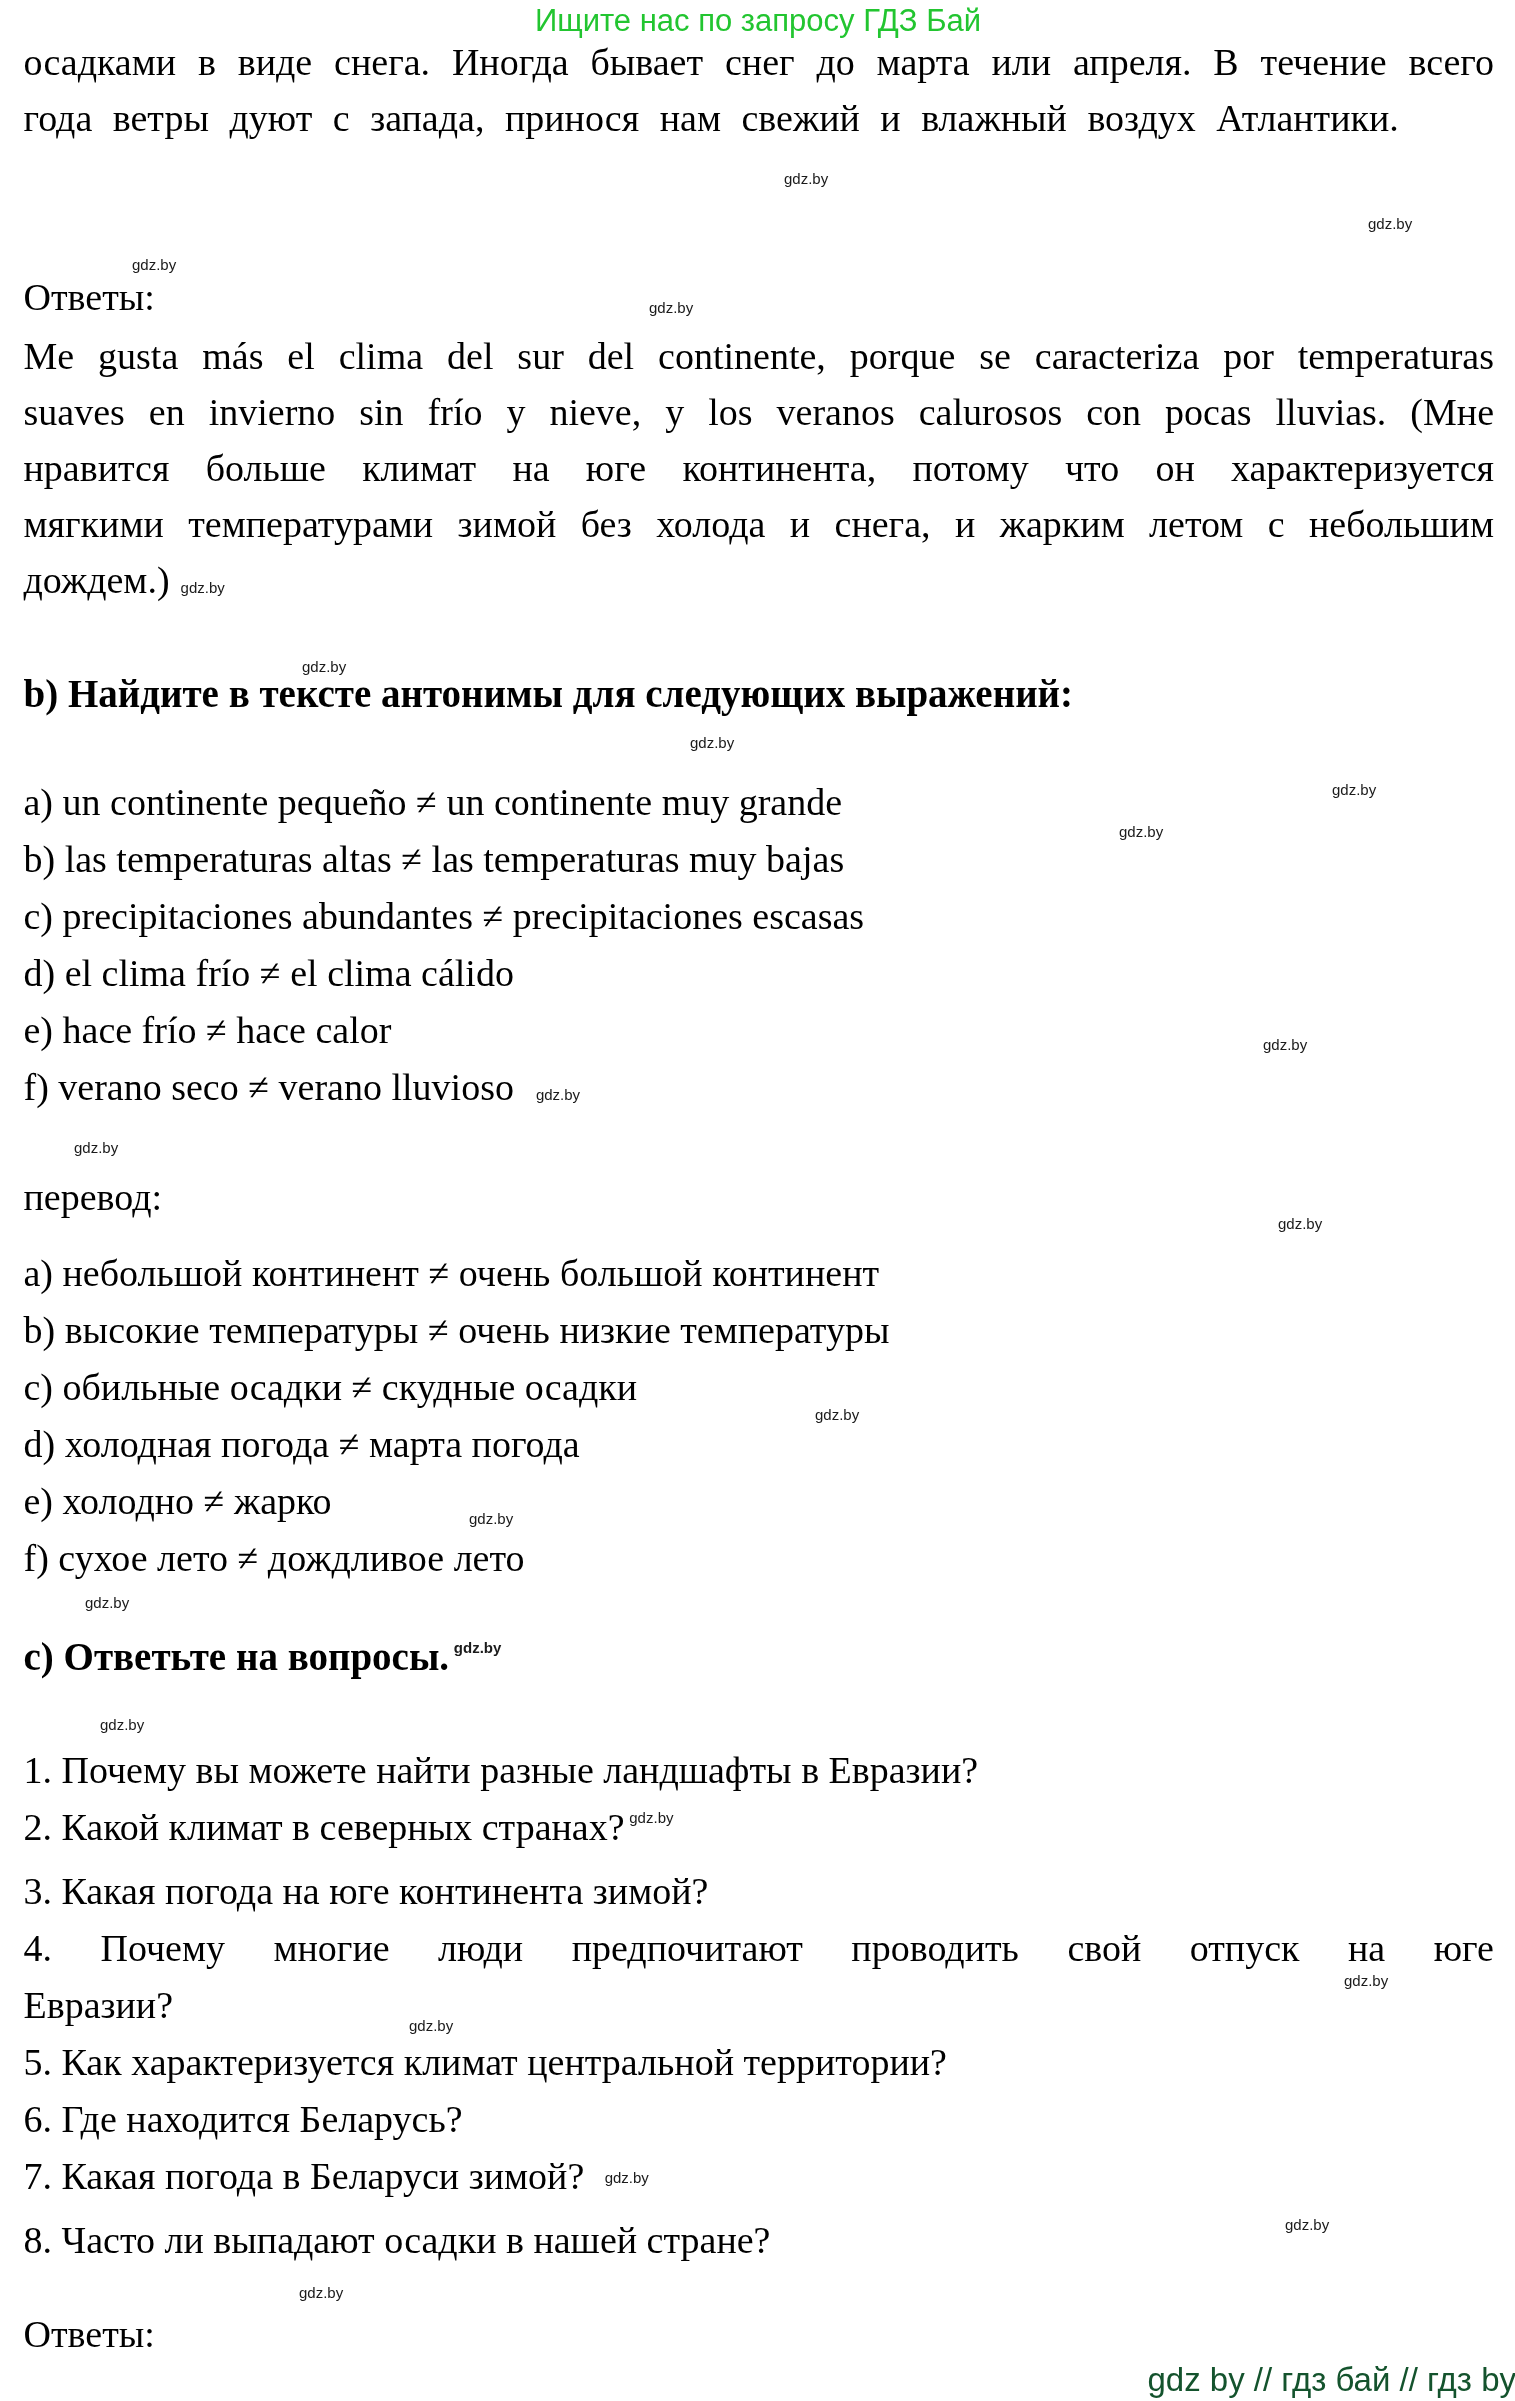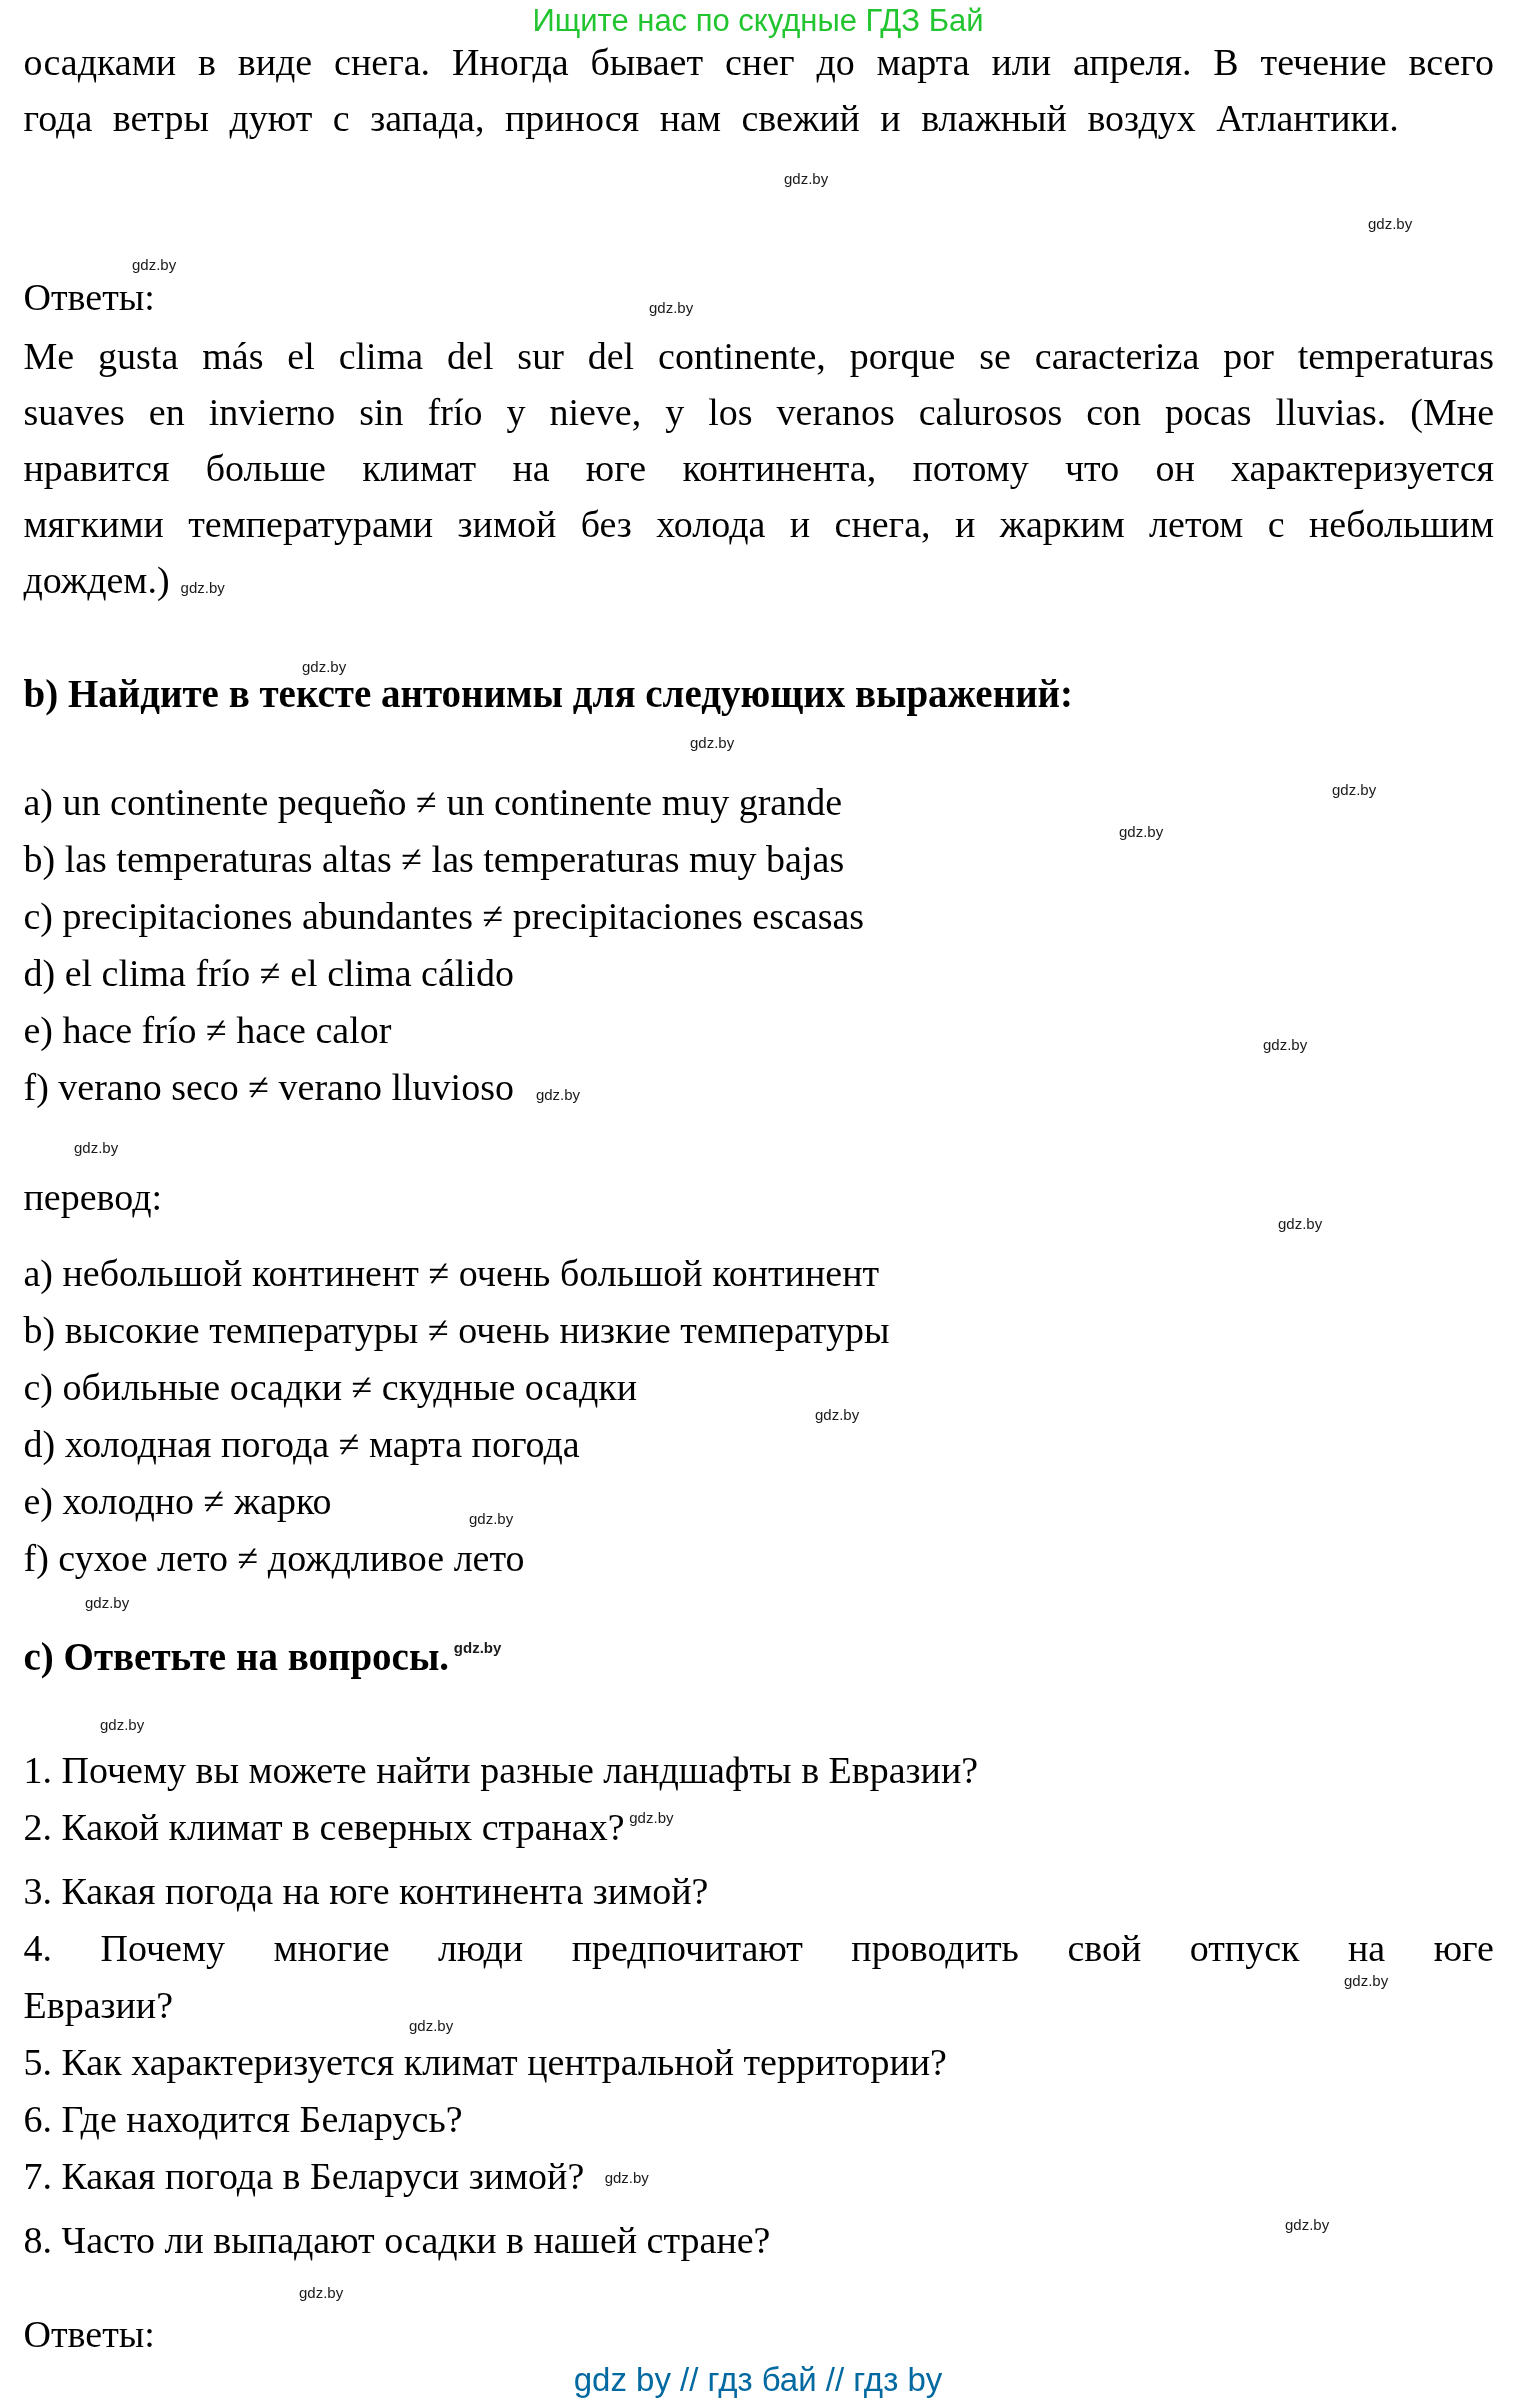--- a/index.html
+++ b/index.html
@@ -60,32 +60,32 @@
     white-space:nowrap;
     word-spacing:normal;
     letter-spacing:0;
   }
   .wm-abs{position:absolute;line-height:23.5px;}
   .wm-inline{display:inline-block;margin-left:11px;vertical-align:baseline;}
   .wm-sup{display:inline-block;position:relative;top:-17px;margin-left:4.7px;}
   .wm-after-q{display:inline-block;position:relative;top:-6.3px;margin-left:20.4px;}
   .footer{
     top:2361px;left:0;width:100%;
-    text-align:center;
+    text-align:right;
     font-family:"Liberation Sans","DejaVu Sans",sans-serif;
     font-size:33px;
-    color:#0369a1;
+    color:#14532d;
   }
 </style>
 </head>
 <body>
 
 <div id="page">
 
-  <div class="abs banner">Ищите нас по скудные ГДЗ Бай</div>
+  <div class="abs banner">Ищите нас по запросу ГДЗ Бай</div>
 
   <div class="abs para para1">осадками в виде снега. Иногда бывает снег до марта или апреля. В течение всего года ветры дуют с запада, принося нам свежий и влажный воздух Атлантики.</div>
 
   <span class="wm wm-abs" style="left:784px;top:167px;">gdz.by</span>
   <span class="wm wm-abs" style="left:1368px;top:212px;">gdz.by</span>
   <span class="wm wm-abs" style="left:132px;top:253px;">gdz.by</span>
   <span class="wm wm-abs" style="left:649px;top:296px;">gdz.by</span>
 
   <div class="abs label otvety1">Ответы:</div>
 

